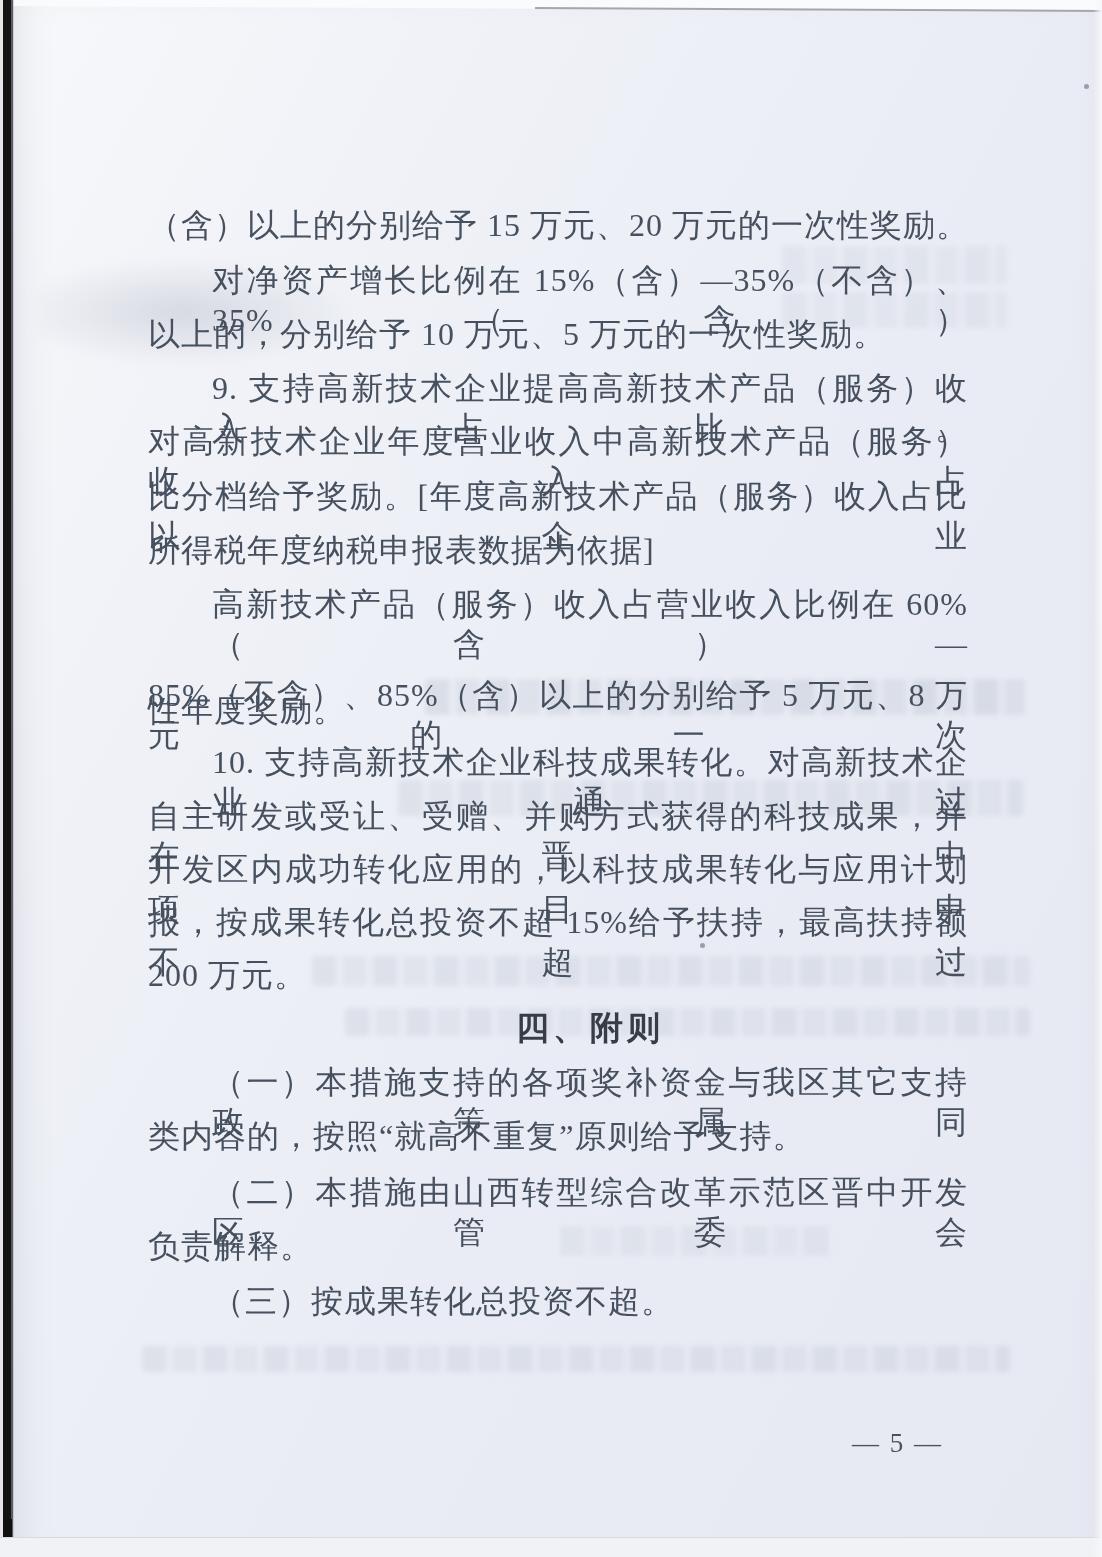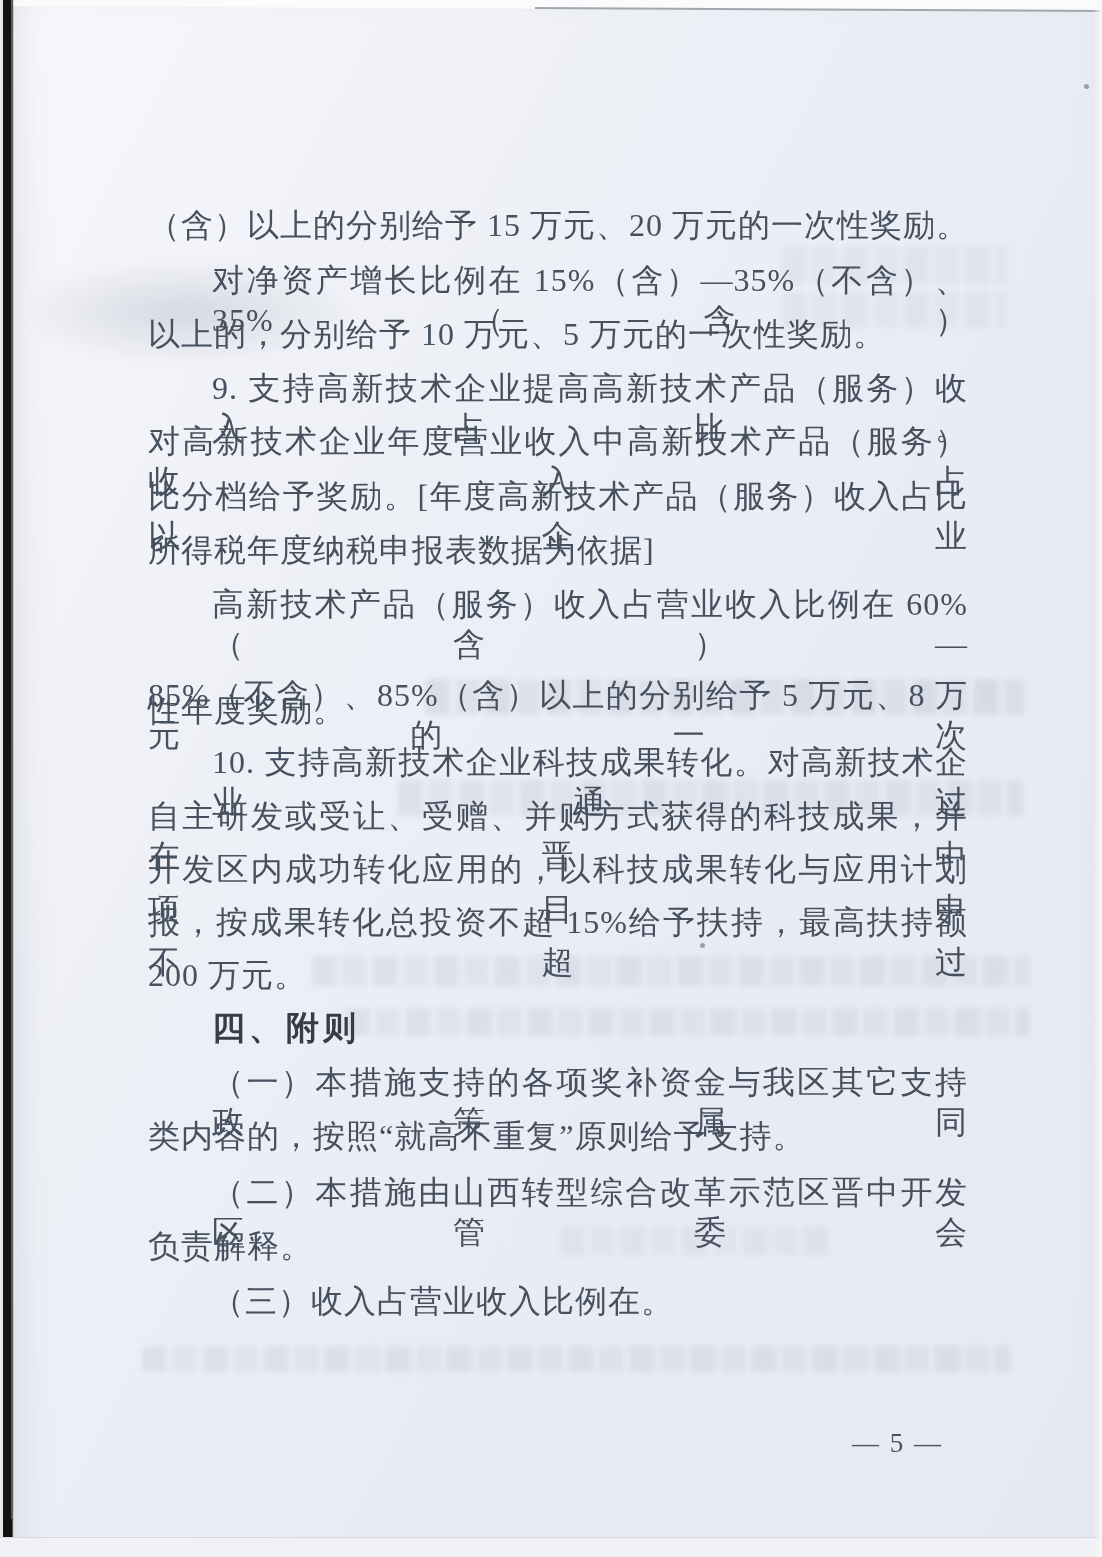--- a/index.html
+++ b/index.html
@@ -99,26 +99,26 @@
   <div class="line just" style="top:476px;">比分档给予奖励。[年度高新技术产品（服务）收入占比以企业</div>
   <div class="line" style="top:530px;">所得税年度纳税申报表数据为依据]</div>
   <div class="line ind just" style="top:584px;">高新技术产品（服务）收入占营业收入比例在 60%（含）—</div>
   <div class="line just" style="top:675px;">85%（不含）、85%（含）以上的分别给予 5 万元、8 万元的一次</div>
   <div class="line" style="top:690px;">性年度奖励。</div>
   <div class="line ind just" style="top:742px;">10. 支持高新技术企业科技成果转化。对高新技术企业通过</div>
   <div class="line just" style="top:796px;">自主研发或受让、受赠、并购方式获得的科技成果，并在晋中</div>
   <div class="line just" style="top:849px;">开发区内成功转化应用的，以科技成果转化与应用计划项目申</div>
   <div class="line just" style="top:902px;">报，按成果转化总投资不超 15%给予扶持，最高扶持额不超过</div>
   <div class="line" style="top:955px;">200 万元。</div>
-  <div class="line ind head" style="top:1008px;">四、附则</div>
+  <div class="line ind head" style="top:1008px;text-align:center;">四、附则</div>
   <div class="line ind just" style="top:1062px;">（一）本措施支持的各项奖补资金与我区其它支持政策属同</div>
   <div class="line" style="top:1116px;">类内容的，按照“就高不重复”原则给予支持。</div>
   <div class="line ind just" style="top:1172px;">（二）本措施由山西转型综合改革示范区晋中开发区管委会</div>
   <div class="line" style="top:1226px;">负责解释。</div>
-  <div class="line ind" style="top:1281px;">（三）收入占营业收入比例在。</div>
+  <div class="line ind" style="top:1281px;">（三）按成果转化总投资不超。</div>
 
   <div class="pagenum">— 5 —</div>
 </div>
 
 <div class="top-edge"></div>
 <div class="top-hairline"></div>
 <div class="binding"></div>
 <div class="bottom-nub"></div>
 <div class="bottom-edge"></div>
 <div class="right-sliver"></div>

